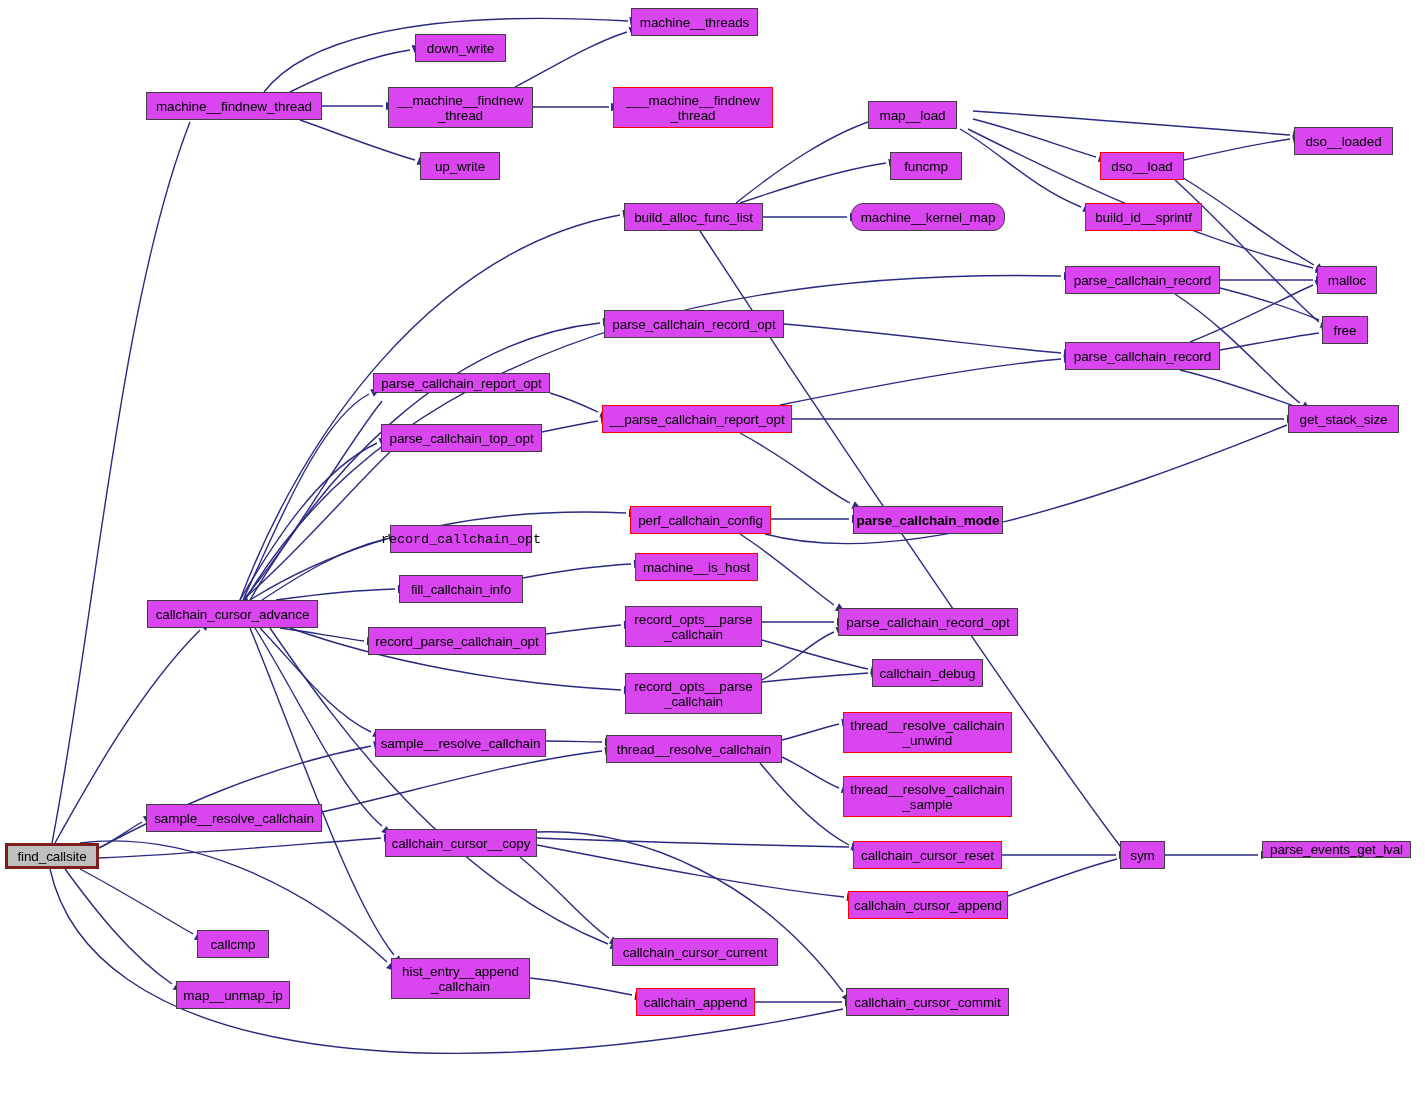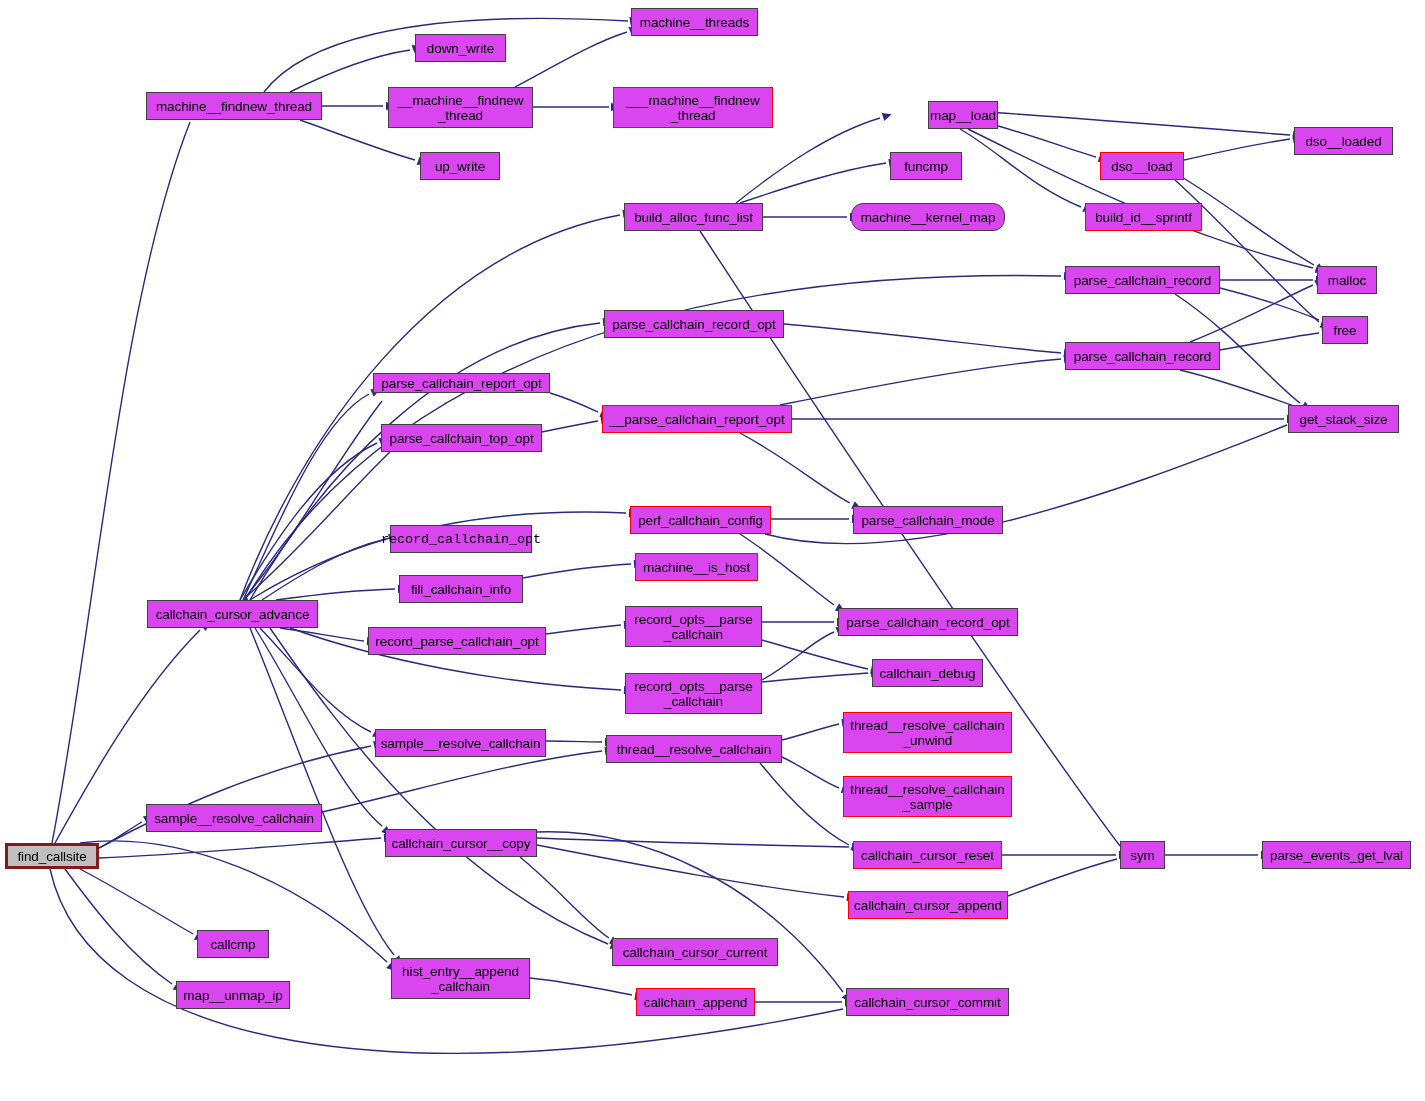--- a/index.html
+++ b/index.html
@@ -207,38 +207,38 @@
       <polygon points="0,-4.2 9,0 0,4.2" fill="#2a2a82" transform="translate(396,958) rotate(50)"></polygon>
     </svg>
 <div class="node" style="left: 631px; top: 8px; width: 127px; height: 28px;">machine__threads</div>
     <div class="node" style="left: 415px; top: 34px; width: 91px; height: 28px;">down_write</div>
     <div class="node" style="left: 146px; top: 92px; width: 176px; height: 28px;">machine__findnew_thread</div>
     <div class="node" style="left: 388px; top: 87px; width: 145px; height: 41px;">__machine__findnew
 _thread</div>
     <div class="node red" style="left: 613px; top: 87px; width: 160px; height: 41px;">___machine__findnew
 _thread</div>
     <div class="node" style="left: 420px; top: 152px; width: 80px; height: 28px;">up_write</div>
-    <div class="node" style="left: 928px; top: 101px; width: 70px; height: 28px;">map__load</div>
+    <div class="node" style="left: 868px; top: 101px; width: 89px; height: 28px;">map__load</div>
     <div class="node" style="left: 1294px; top: 127px; width: 99px; height: 28px;">dso__loaded</div>
     <div class="node red" style="left: 1100px; top: 152px; width: 84px; height: 28px;">dso__load</div>
     <div class="node" style="left: 890px; top: 152px; width: 72px; height: 28px;">funcmp</div>
     <div class="node red" style="left: 1085px; top: 203px; width: 117px; height: 28px;">build_id__sprintf</div>
     <div class="node" style="left: 624px; top: 203px; width: 139px; height: 28px;">build_alloc_func_list</div>
     <div class="node" style="left: 851px; top: 203px; width: 154px; height: 28px; border-radius: 12px;">machine__kernel_map</div>
     <div class="node" style="left: 1065px; top: 266px; width: 155px; height: 28px;">parse_callchain_record</div>
     <div class="node" style="left: 1317px; top: 266px; width: 60px; height: 28px;">malloc</div>
     <div class="node" style="left: 1322px; top: 316px; width: 46px; height: 28px;">free</div>
     <div class="node" style="left: 604px; top: 310px; width: 180px; height: 28px;">parse_callchain_record_opt</div>
     <div class="node" style="left: 1065px; top: 342px; width: 155px; height: 28px;">parse_callchain_record</div>
     <div class="node" style="left: 373px; top: 373px; width: 177px; height: 20px;">parse_callchain_report_opt</div>
     <div class="node red" style="left: 602px; top: 405px; width: 190px; height: 28px;">__parse_callchain_report_opt</div>
     <div class="node" style="left: 1288px; top: 405px; width: 111px; height: 28px;">get_stack_size</div>
     <div class="node" style="left: 381px; top: 424px; width: 161px; height: 28px;">parse_callchain_top_opt</div>
     <div class="node red" style="left: 630px; top: 506px; width: 141px; height: 28px;">perf_callchain_config</div>
-    <div class="node" style="left: 853px; top: 506px; width: 150px; height: 28px;">parse_callchain_mode</div>
+    <div class="node" style="left: 853px; top: 506px; width: 150px; height: 28px; font-weight: bold;">parse_callchain_mode</div>
     <div class="node" style="left: 390px; top: 525px; width: 142px; height: 28px; font-family: Liberation Mono, monospace;">record_callchain_opt</div>
     <div class="node red" style="left: 635px; top: 553px; width: 123px; height: 28px;">machine__is_host</div>
     <div class="node" style="left: 399px; top: 575px; width: 124px; height: 28px;">fill_callchain_info</div>
     <div class="node" style="left: 147px; top: 600px; width: 171px; height: 28px;">callchain_cursor_advance</div>
     <div class="node" style="left: 625px; top: 606px; width: 137px; height: 41px;">record_opts__parse
 _callchain</div>
     <div class="node" style="left: 838px; top: 608px; width: 180px; height: 28px;">parse_callchain_record_opt</div>
     <div class="node" style="left: 368px; top: 627px; width: 178px; height: 28px;">record_parse_callchain_opt</div>
     <div class="node" style="left: 872px; top: 659px; width: 111px; height: 28px;">callchain_debug</div>
     <div class="node" style="left: 625px; top: 673px; width: 137px; height: 41px;">record_opts__parse
@@ -246,21 +246,21 @@
     <div class="node red" style="left: 843px; top: 712px; width: 169px; height: 41px;">thread__resolve_callchain
 _unwind</div>
     <div class="node" style="left: 375px; top: 729px; width: 171px; height: 28px;">sample__resolve_callchain</div>
     <div class="node" style="left: 606px; top: 735px; width: 176px; height: 28px;">thread__resolve_callchain</div>
     <div class="node red" style="left: 843px; top: 776px; width: 169px; height: 41px;">thread__resolve_callchain
 _sample</div>
     <div class="node" style="left: 146px; top: 804px; width: 176px; height: 28px;">sample__resolve_callchain</div>
     <div class="node" style="left: 385px; top: 829px; width: 152px; height: 28px;">callchain_cursor__copy</div>
     <div class="node red" style="left: 853px; top: 841px; width: 149px; height: 28px;">callchain_cursor_reset</div>
     <div class="node" style="left: 1120px; top: 841px; width: 45px; height: 28px;">sym</div>
-    <div class="node" style="left: 1262px; top: 841px; width: 149px; height: 28px;">parse_events_get_lval</div>
+    <div class="node" style="left: 1262px; top: 841px; width: 149px; height: 17px;">parse_events_get_lval</div>
     <div class="node current" style="left: 5px; top: 843px; width: 94px; height: 26px;">find_callsite</div>
     <div class="node red" style="left: 848px; top: 891px; width: 160px; height: 28px;">callchain_cursor_append</div>
     <div class="node" style="left: 197px; top: 930px; width: 72px; height: 28px;">callcmp</div>
     <div class="node" style="left: 612px; top: 938px; width: 166px; height: 28px;">callchain_cursor_current</div>
     <div class="node" style="left: 391px; top: 958px; width: 139px; height: 41px;">hist_entry__append
 _callchain</div>
     <div class="node" style="left: 176px; top: 981px; width: 114px; height: 28px;">map__unmap_ip</div>
     <div class="node red" style="left: 636px; top: 988px; width: 119px; height: 28px;">callchain_append</div>
     <div class="node" style="left: 846px; top: 988px; width: 163px; height: 28px;">callchain_cursor_commit</div>
   </div>

